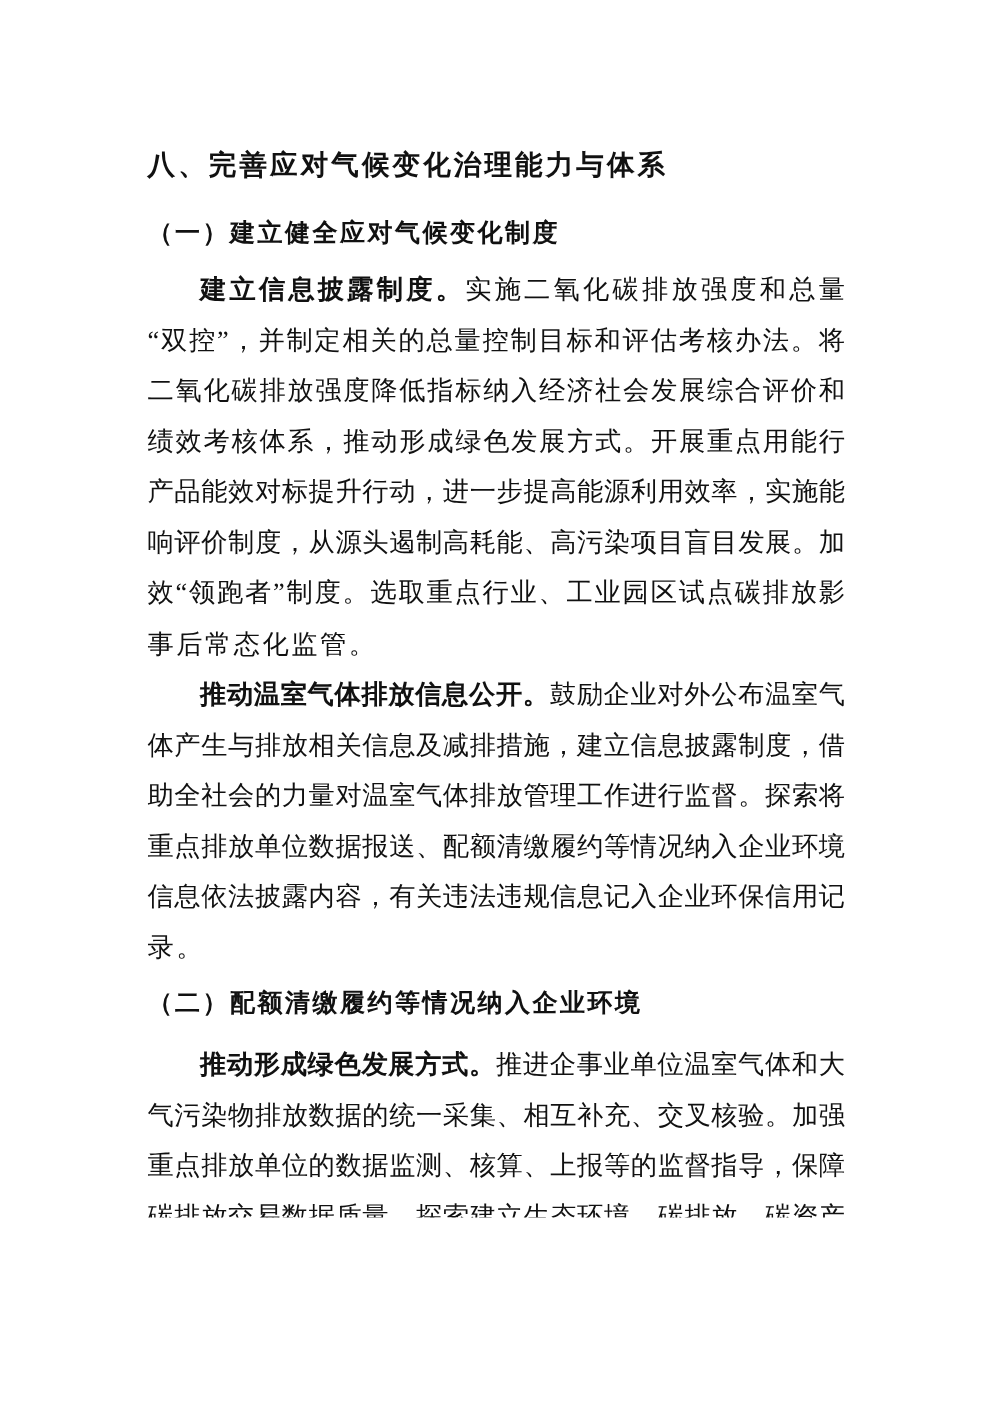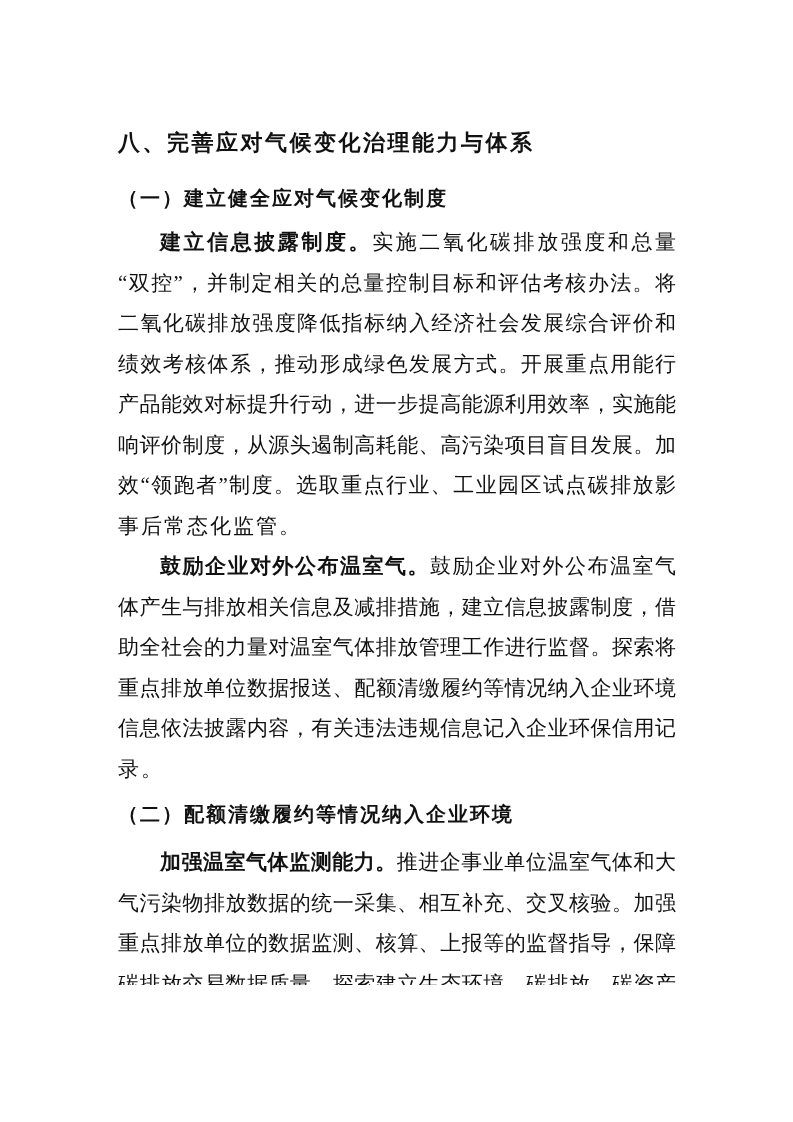--- a/index.html
+++ b/index.html
@@ -4,21 +4,21 @@
 <style>
   html, body {
     margin: 0;
     padding: 0;
     background: #ffffff;
   }
   .page {
     position: relative;
     width: 793px;
     height: 968px;
-    margin: 17px auto;
+    margin: 6px auto;
     background: #ffffff;
     color: #111111;
     box-sizing: border-box;
     padding: 0 117px 0 118px;
     overflow: hidden;
     font-family: "Liberation Serif", serif;
   }
   .main-heading {
     margin: 112px 0 0 0;
     font-family: "Liberation Sans", "DejaVu Sans", sans-serif;
@@ -79,34 +79,34 @@
       <div class="line">“双控”，并制定相关的总量控制目标和评估考核办法。将</div>
       <div class="line">二氧化碳排放强度降低指标纳入经济社会发展综合评价和</div>
       <div class="line">绩效考核体系，推动形成绿色发展方式。开展重点用能行业、</div>
       <div class="line">产品能效对标提升行动，进一步提高能源利用效率，实施能</div>
       <div class="line">响评价制度，从源头遏制高耗能、高污染项目盲目发展。加</div>
       <div class="line">效“领跑者”制度。选取重点行业、工业园区试点碳排放影</div>
       <div class="line last">事后常态化监管。</div>
     </div>
 
     <div class="para">
-      <div class="line first"><span class="lead">鼓励企业对外公布温室气。</span><span>鼓励企业对外公布温室气</span></div>
+      <div class="line first"><span class="lead">推动温室气体排放信息公开。</span><span>鼓励企业对外公布温室气</span></div>
       <div class="line">体产生与排放相关信息及减排措施，建立信息披露制度，借</div>
       <div class="line">助全社会的力量对温室气体排放管理工作进行监督。探索将</div>
       <div class="line">重点排放单位数据报送、配额清缴履约等情况纳入企业环境</div>
       <div class="line">信息依法披露内容，有关违法违规信息记入企业环保信用记</div>
       <div class="line last">录。</div>
     </div>
   </div>
 
   <div class="section section-2">
     <div class="section-heading">（二）配额清缴履约等情况纳入企业环境</div>
 
     <div class="para para-first">
-      <div class="line first"><span class="lead">加强温室气体监测能力。</span><span>推进企事业单位温室气体和大</span></div>
+      <div class="line first"><span class="lead">推动形成绿色发展方式。</span><span>推进企事业单位温室气体和大</span></div>
       <div class="line">气污染物排放数据的统一采集、相互补充、交叉核验。加强</div>
       <div class="line">重点排放单位的数据监测、核算、上报等的监督指导，保障</div>
       <div class="line">碳排放交易数据质量。探索建立生态环境、碳排放、碳资产</div>
     </div>
   </div>
 
   <div class="page-number">33</div>
 
 </div>
 

